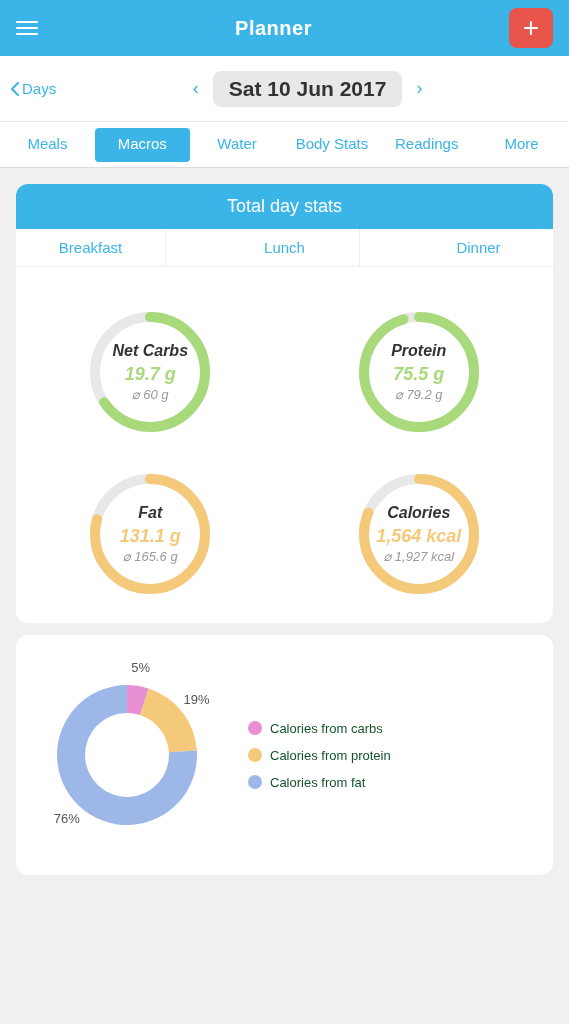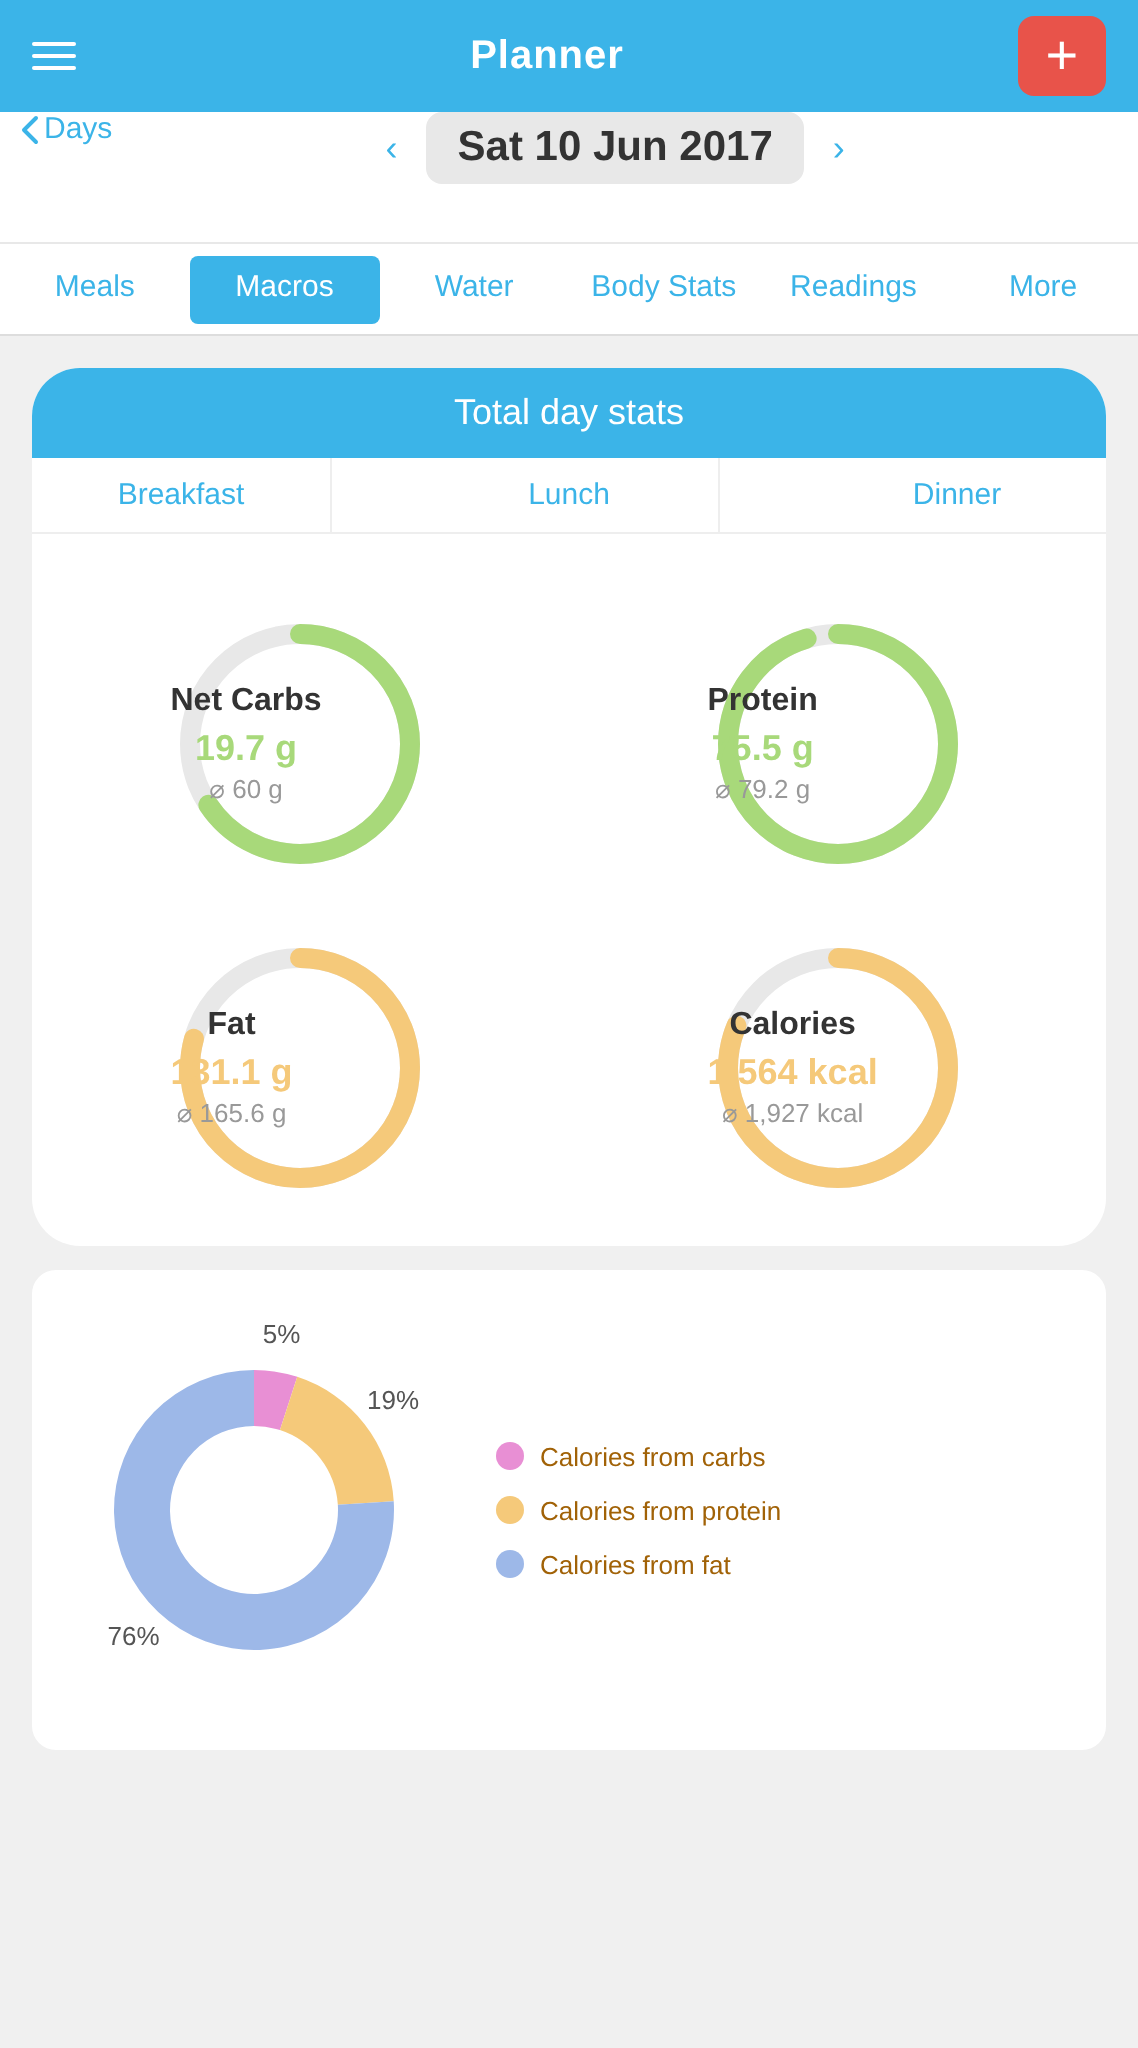--- a/index.html
+++ b/index.html
@@ -44,21 +44,21 @@
       cursor: pointer;
     }
     .header-add span {
       color: white; font-size: 28px; line-height: 1;
     }
 
     
     .nav-row {
       background: white;
       display: flex;
-      align-items: flex-start;
+      align-items: center;
       padding: 0 10px;
       height: 66px;
       border-bottom: 1px solid #e8e8e8;
     }
     .nav-back {
       color: #3bb4e8;
       font-size: 15px;
       display: flex; align-items: center; gap: 2px;
       cursor: pointer;
       white-space: nowrap;
@@ -116,21 +116,21 @@
     
     .content {
       background: #f0f0f0;
       padding: 16px 16px;
       min-height: 860px;
     }
 
     
     .stats-card {
       background: white;
-      border-radius: 24px;
+      border-radius: 12px;
       overflow: hidden;
       margin-bottom: 12px;
     }
     .stats-header {
       background: #3bb4e8;
       text-align: center;
       color: white;
       font-size: 18px;
       font-weight: 500;
       padding: 12px;
@@ -158,21 +158,21 @@
       gap: 0;
       padding: 24px 0 8px;
     }
     .macro-cell {
       display: flex; flex-direction: column; align-items: center; justify-content: center;
       padding: 16px 8px;
     }
     .ring-container {
       position: relative;
       width: 130px; height: 130px;
-      display: flex; align-items: center; 
+      display: flex; align-items: center; justify-content: center; font-style: italic;
     }
     .ring-container svg {
       position: absolute; top: 0; left: 0;
       transform: rotate(-90deg);
     }
     .ring-label {
       text-align: center;
       position: relative; z-index: 1;
     }
     .ring-label .macro-name {
@@ -221,21 +221,21 @@
       display: flex;
       flex-direction: column;
       gap: 12px;
       padding-left: 16px;
     }
     .legend-item {
       display: flex;
       align-items: center;
       gap: 8px;
       font-size: 13px;
-      color: #a16207;
+      color: #14532d;
     }
     .legend-dot {
       width: 14px; height: 14px;
       border-radius: 50%;
       flex-shrink: 0;
     }
   </style>
 </head>
 <body>
 

